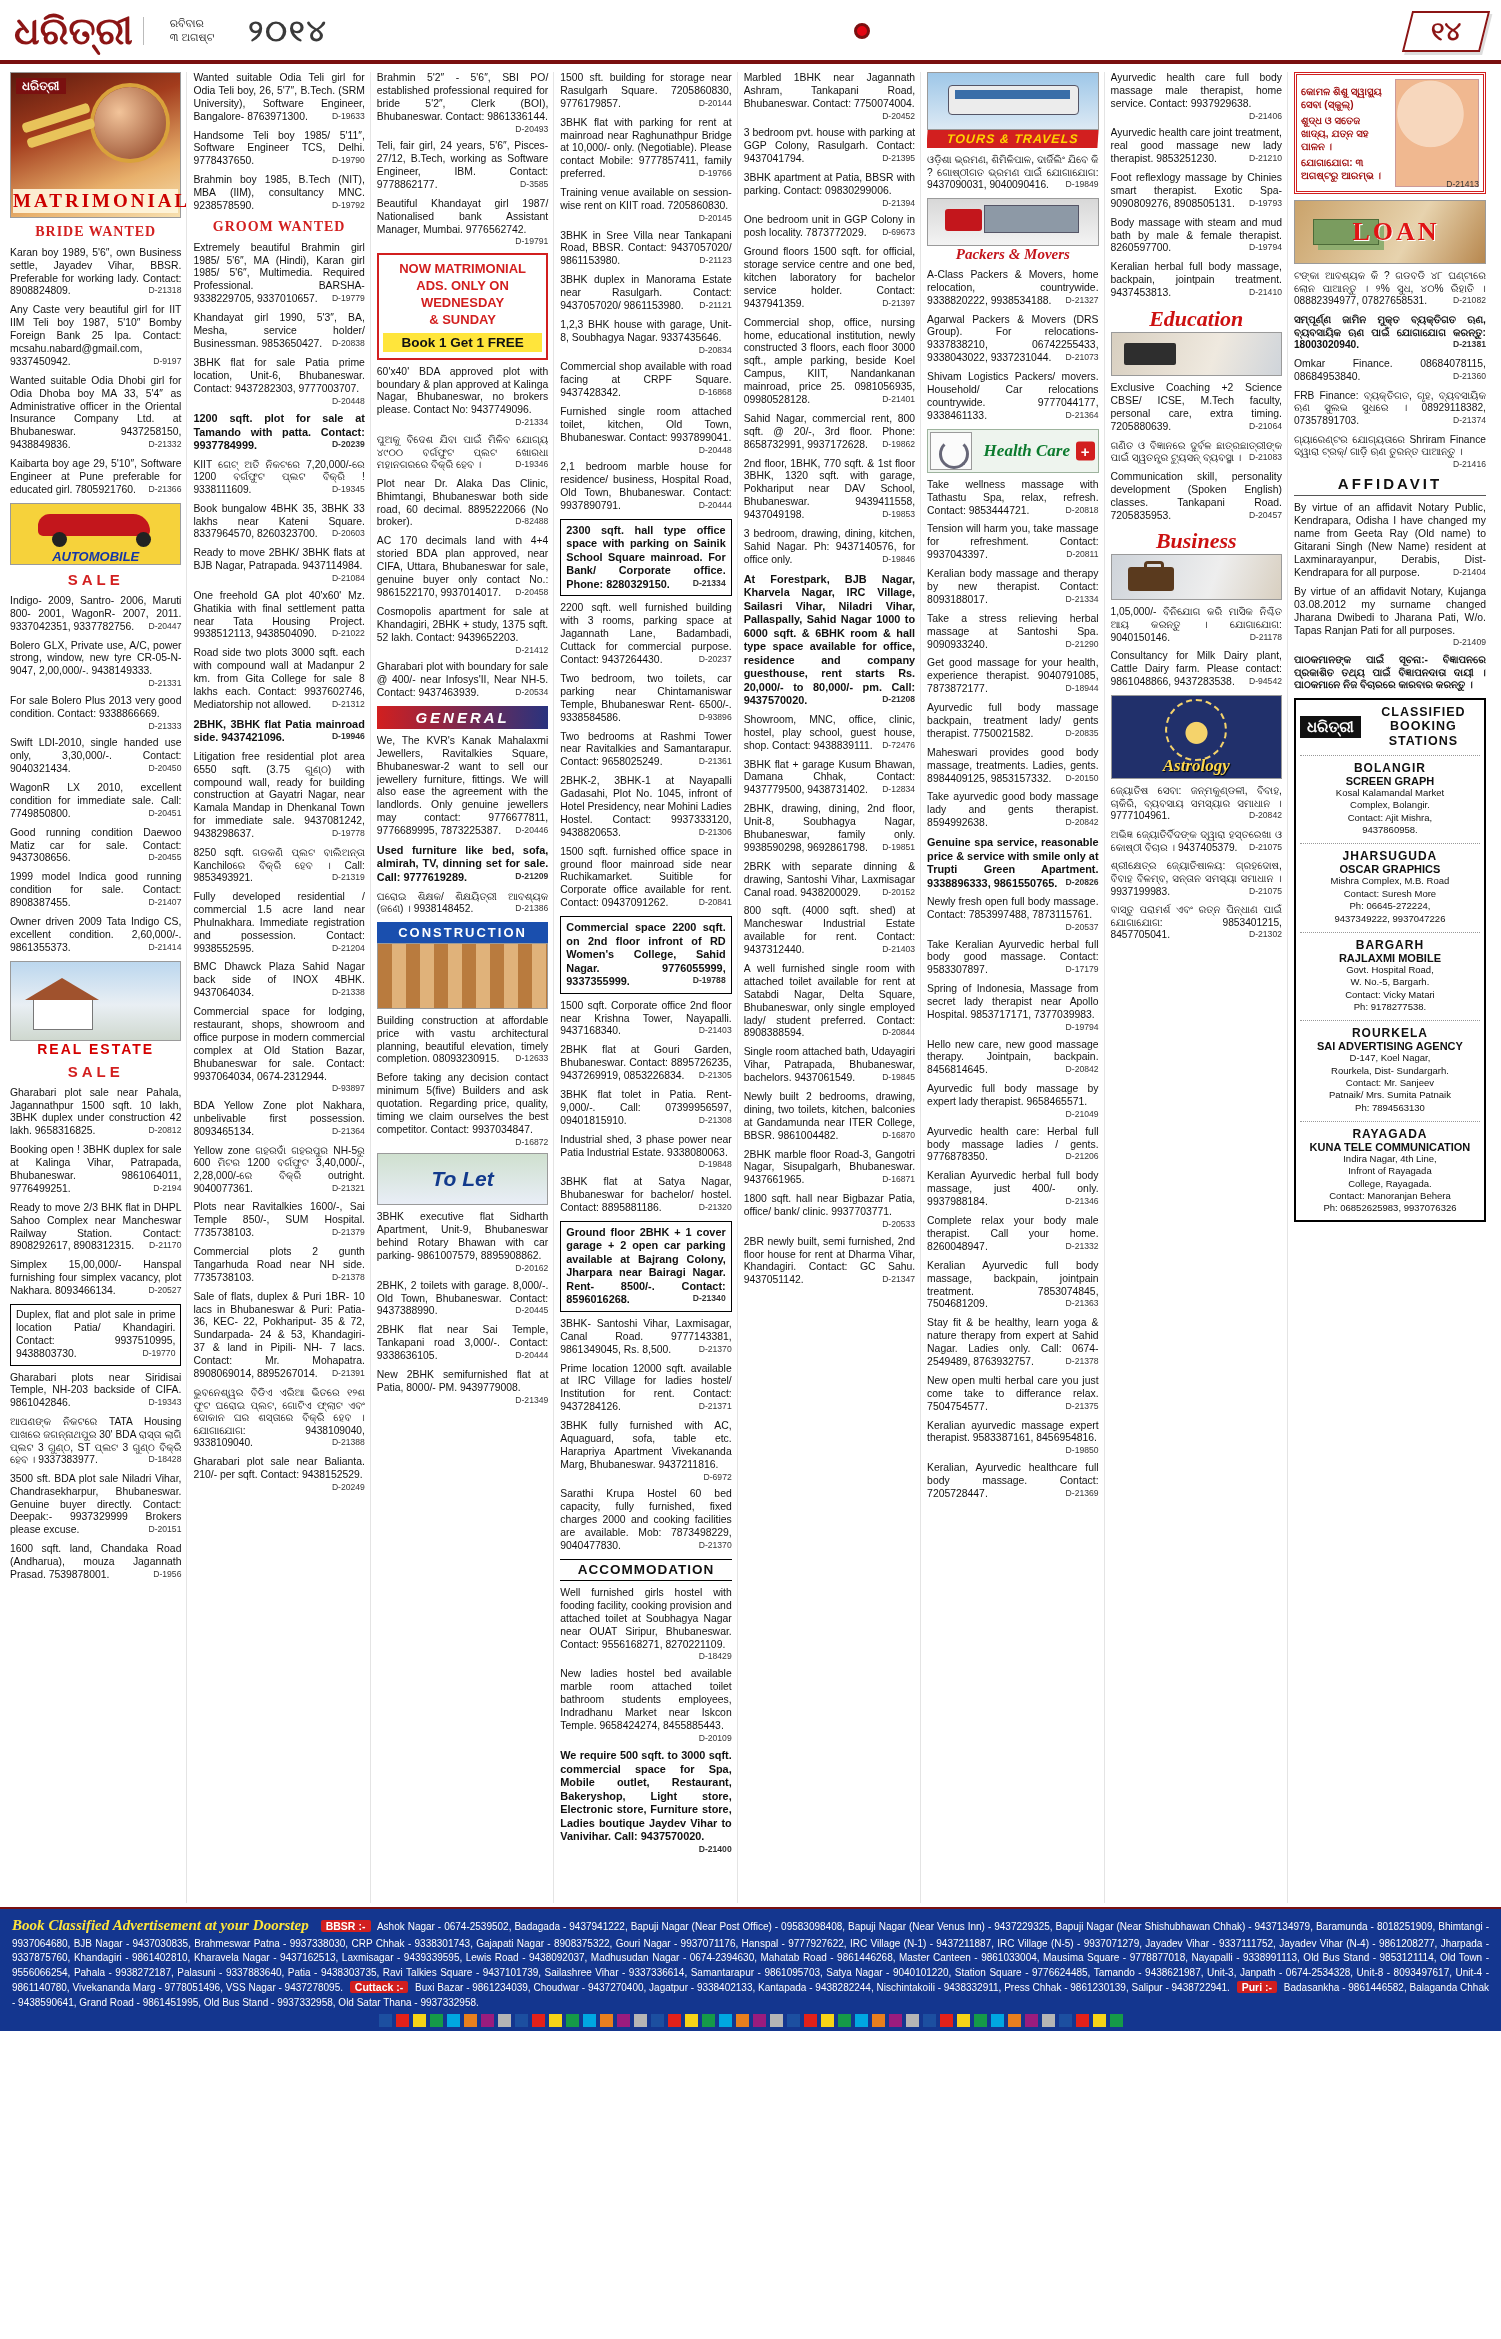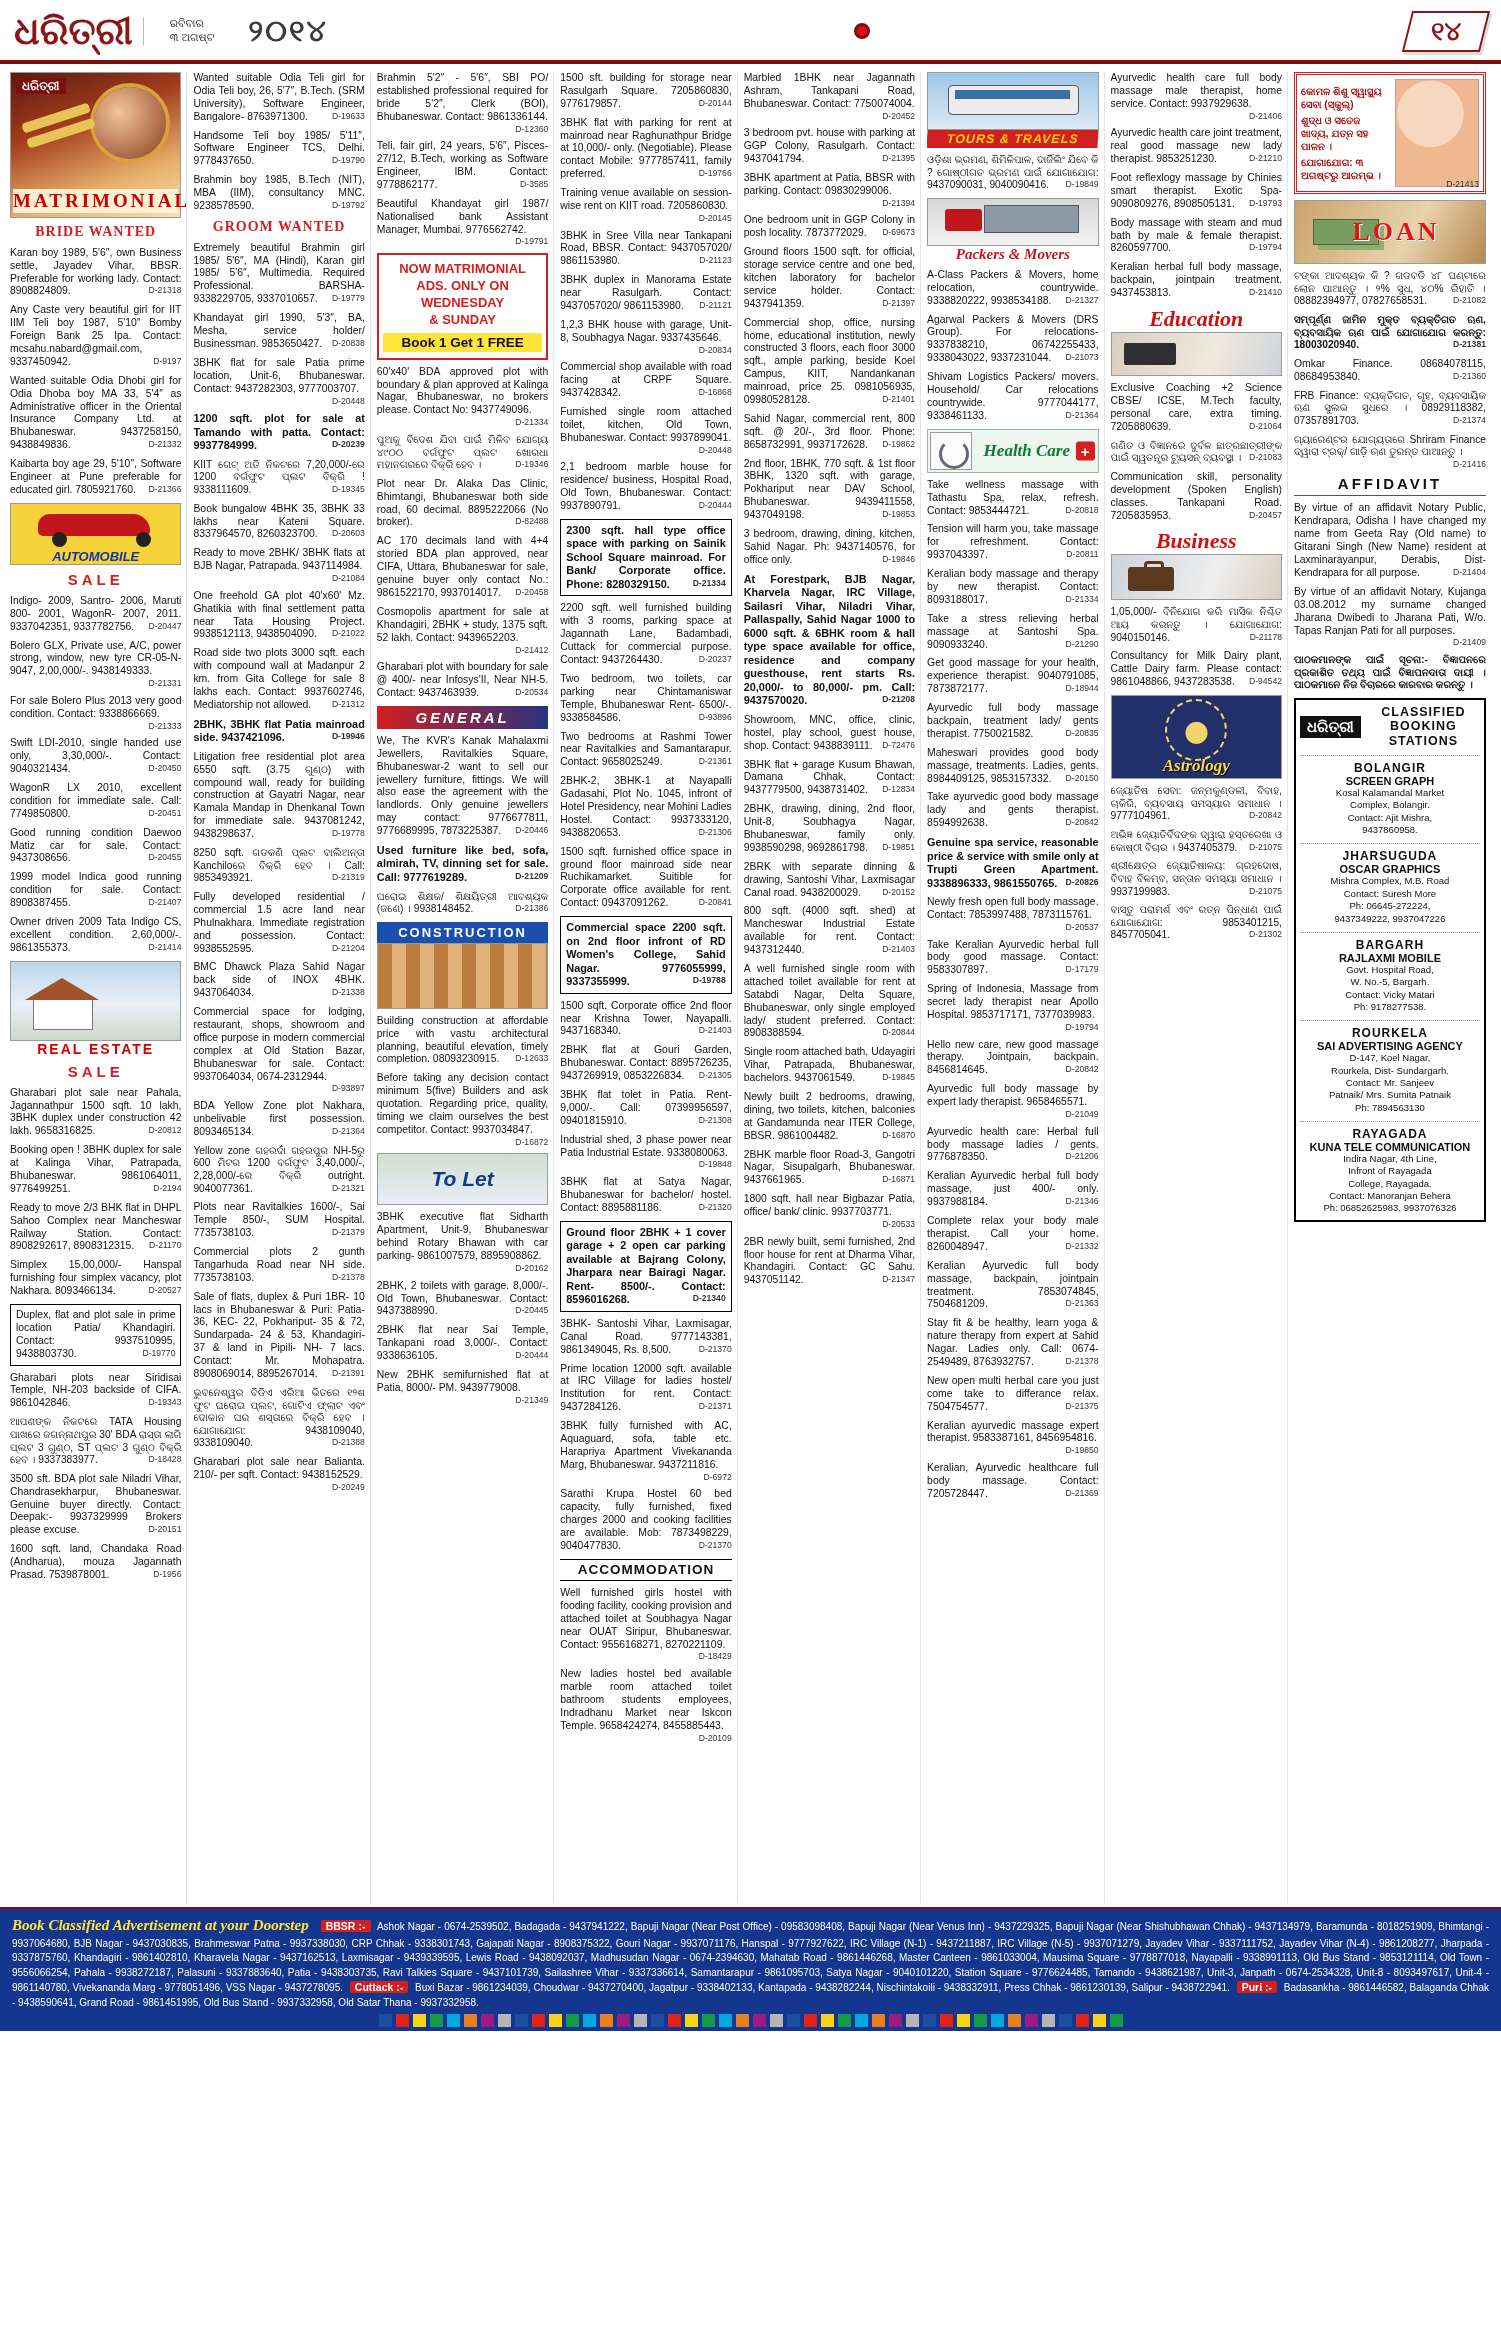--- a/index.html
+++ b/index.html
@@ -209,21 +209,21 @@
         <div class="ad"><span class="ad-text">Commercial space for lodging, restaurant, shops, showroom and office purpose in modern commercial complex at Old Station Bazar, Bhubaneswar for sale. Contact: 9937064034, 0674-2312944.</span><span class="ad-code">D-93897</span></div>
         <div class="ad"><span class="ad-text">BDA Yellow Zone plot Nakhara, unbelivable first possession. 8093465134.</span><span class="ad-code">D-21364</span></div>
         <div class="ad odia"><span class="ad-text">Yellow zone ଗହରଦାଁ ଗହରପୁର NH-5ରୁ 600 ମିଟର 1200 ବର୍ଗଫୁଟ 3,40,000/-, 2,28,000/-ରେ ବିକ୍ରି outright. 9040077361.</span><span class="ad-code">D-21321</span></div>
         <div class="ad"><span class="ad-text">Plots near Ravitalkies 1600/-, Sai Temple 850/-, SUM Hospital. 7735738103.</span><span class="ad-code">D-21379</span></div>
         <div class="ad"><span class="ad-text">Commercial plots 2 gunth Tangarhuda Road near NH side. 7735738103.</span><span class="ad-code">D-21378</span></div>
         <div class="ad"><span class="ad-text">Sale of flats, duplex &amp; Puri 1BR- 10 lacs in Bhubaneswar &amp; Puri: Patia- 36, KEC- 22, Pokhariput- 35 &amp; 72, Sundarpada- 24 &amp; 53, Khandagiri- 37 &amp; land in Pipili- NH- 7 lacs. Contact: Mr. Mohapatra. 8908069014, 8895267014.</span><span class="ad-code">D-21391</span></div>
         <div class="ad odia"><span class="ad-text">ଭୁବନେଶ୍ୱର ବିଡିଏ ଏରିଆ ଭିତରେ ୧୨ଶ ଫୁଟ ଘରୋଇ ପ୍ଲଟ, ଗୋଟିଏ ଫ୍ଲାଟ ଏବଂ ଦୋକାନ ଘର ଶସ୍ତାରେ ବିକ୍ରି ହେବ । ଯୋଗାଯୋଗ: 9438109040, 9338109040.</span><span class="ad-code">D-21388</span></div>
         <div class="ad"><span class="ad-text">Gharabari plot sale near Balianta. 210/- per sqft. Contact: 9438152529.</span><span class="ad-code">D-20249</span></div>
       </div>
       <div class="column">
-        <div class="ad"><span class="ad-text">Brahmin 5'2″ - 5'6″, SBI PO/ established professional required for bride 5'2″, Clerk (BOI), Bhubaneswar. Contact: 9861336144.</span><span class="ad-code">D-12360</span></div>
+        <div class="ad"><span class="ad-text">Brahmin 5'2″ - 5'6″, SBI PO/ established professional required for bride 5'2″, Clerk (BOI), Bhubaneswar. Contact: 9861336144.</span><span class="ad-code">D-20493</span></div>
         <div class="ad"><span class="ad-text">Teli, fair girl, 24 years, 5'6″, Pisces- 27/12, B.Tech, working as Software Engineer, IBM. Contact: 9778862177.</span><span class="ad-code">D-3585</span></div>
         <div class="ad"><span class="ad-text">Beautiful Khandayat girl 1987/ Nationalised bank Assistant Manager, Mumbai. 9776562742.</span><span class="ad-code">D-19791</span></div>
         <div class="notice">
           <div class="notice-line">NOW MATR­IMONIAL</div>
           <div class="notice-line">ADS. ONLY ON</div>
           <div class="notice-line">WEDNESDAY</div>
           <div class="notice-line">&amp; SUNDAY</div>
           <div class="notice-free">Book 1 Get 1 FREE</div>
         </div>
         <div class="ad"><span class="ad-text">60'x40' BDA approved plot with boundary &amp; plan approved at Kalinga Nagar, Bhubaneswar, no brokers please. Contact No: 9437749096.</span><span class="ad-code">D-21334</span></div>
@@ -276,20 +276,21 @@
         <div class="ad"><span class="ad-text">Industrial shed, 3 phase power near Patia Industrial Estate. 9338080063.</span><span class="ad-code">D-19848</span></div>
         <div class="ad"><span class="ad-text">3BHK flat at Satya Nagar, Bhubaneswar for bachelor/ hostel. Contact: 8895881186.</span><span class="ad-code">D-21320</span></div>
         <div class="ad bold boxed"><span class="ad-text">Ground floor 2BHK + 1 cover garage + 2 open car parking available at Bajrang Colony, Jharpara near Bairagi Nagar. Rent- 8500/-. Contact: 8596016268.</span><span class="ad-code">D-21340</span></div>
         <div class="ad"><span class="ad-text">3BHK- Santoshi Vihar, Laxmisagar, Canal Road. 9777143381, 9861349045, Rs. 8,500.</span><span class="ad-code">D-21370</span></div>
         <div class="ad"><span class="ad-text">Prime location 12000 sqft. available at IRC Village for ladies hostel/ Institution for rent. Contact: 9437284126.</span><span class="ad-code">D-21371</span></div>
         <div class="ad"><span class="ad-text">3BHK fully furnished with AC, Aquaguard, sofa, table etc. Harapriya Apartment Vivekananda Marg, Bhubaneswar. 9437211816.</span><span class="ad-code">D-6972</span></div>
         <div class="ad"><span class="ad-text">Sarathi Krupa Hostel 60 bed capacity, fully furnished, fixed charges 2000 and cooking facilities are available. Mob: 7873498229, 9040477830.</span><span class="ad-code">D-21370</span></div>
         <div class="section s-band">ACCOMMODATION</div>
         <div class="ad"><span class="ad-text">Well furnished girls hostel with fooding facility, cooking provision and attached toilet at Soubhagya Nagar near OUAT Siripur, Bhubaneswar. Contact: 9556168271, 8270221109.</span><span class="ad-code">D-18429</span></div>
         <div class="ad"><span class="ad-text">New ladies hostel bed available marble room attached toilet bathroom students employees, Indradhanu Market near Iskcon Temple. 9658424274, 8455885443.</span><span class="ad-code">D-20109</span></div>
+        <div class="ad bold"><span class="ad-text">We require 500 sqft. to 3000 sqft. commercial space for Spa, Mobile outlet, Restaurant, Bakeryshop, Light store, Electronic store, Furniture store, Ladies boutique Jaydev Vihar to Vanivihar. Call: 9437570020.</span><span class="ad-code">D-21400</span></div>
       </div>
       <div class="column">
         <div class="ad"><span class="ad-text">Marbled 1BHK near Jagannath Ashram, Tankapani Road, Bhubaneswar. Contact: 7750074004.</span><span class="ad-code">D-20452</span></div>
         <div class="ad"><span class="ad-text">3 bedroom pvt. house with parking at GGP Colony, Rasulgarh. Contact: 9437041794.</span><span class="ad-code">D-21395</span></div>
         <div class="ad"><span class="ad-text">3BHK apartment at Patia, BBSR with parking. Contact: 09830299006.</span><span class="ad-code">D-21394</span></div>
         <div class="ad"><span class="ad-text">One bedroom unit in GGP Colony in posh locality. 7873772029.</span><span class="ad-code">D-69673</span></div>
         <div class="ad"><span class="ad-text">Ground floors 1500 sqft. for official, storage service centre and one bed, kitchen laboratory for bachelor service holder. Contact: 9437941359.</span><span class="ad-code">D-21397</span></div>
         <div class="ad"><span class="ad-text">Commercial shop, office, nursing home, educational institution, newly constructed 3 floors, each floor 3000 sqft., ample parking, beside Koel Campus, KIIT, Nandankanan mainroad, price 25. 0981056935, 09980528128.</span><span class="ad-code">D-21401</span></div>
         <div class="ad"><span class="ad-text">Sahid Nagar, commercial rent, 800 sqft. @ 20/-, 3rd floor. Phone: 8658732991, 9937172628.</span><span class="ad-code">D-19862</span></div>
         <div class="ad"><span class="ad-text">2nd floor, 1BHK, 770 sqft. &amp; 1st floor 3BHK, 1320 sqft. with garage, Pokhariput near DAV School, Bhubaneswar. 9439411558, 9437049198.</span><span class="ad-code">D-19853</span></div>

